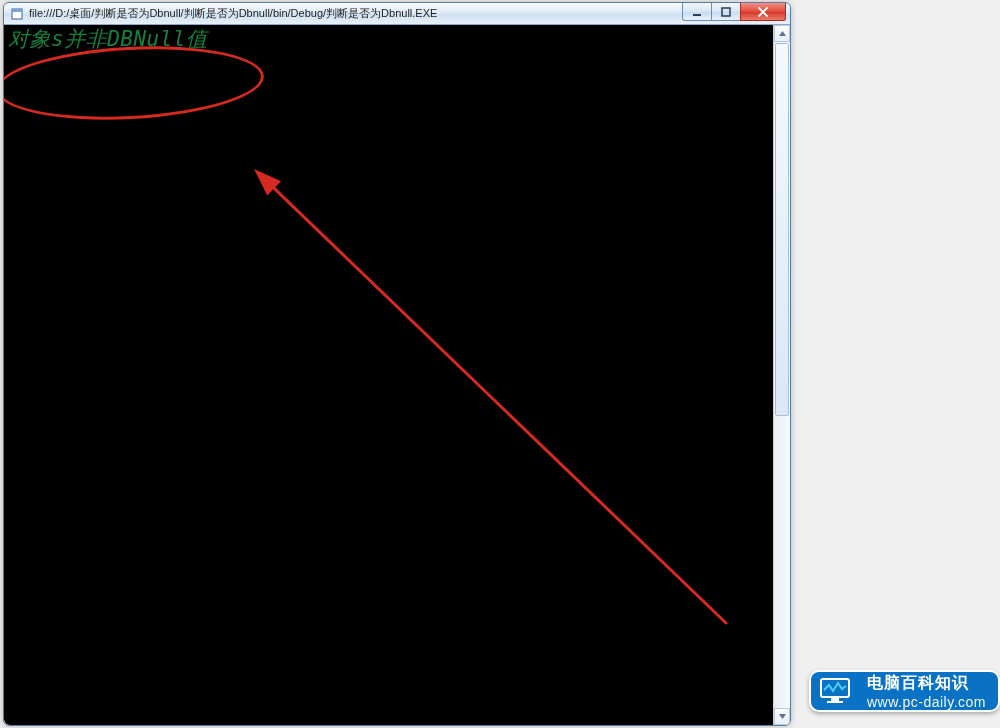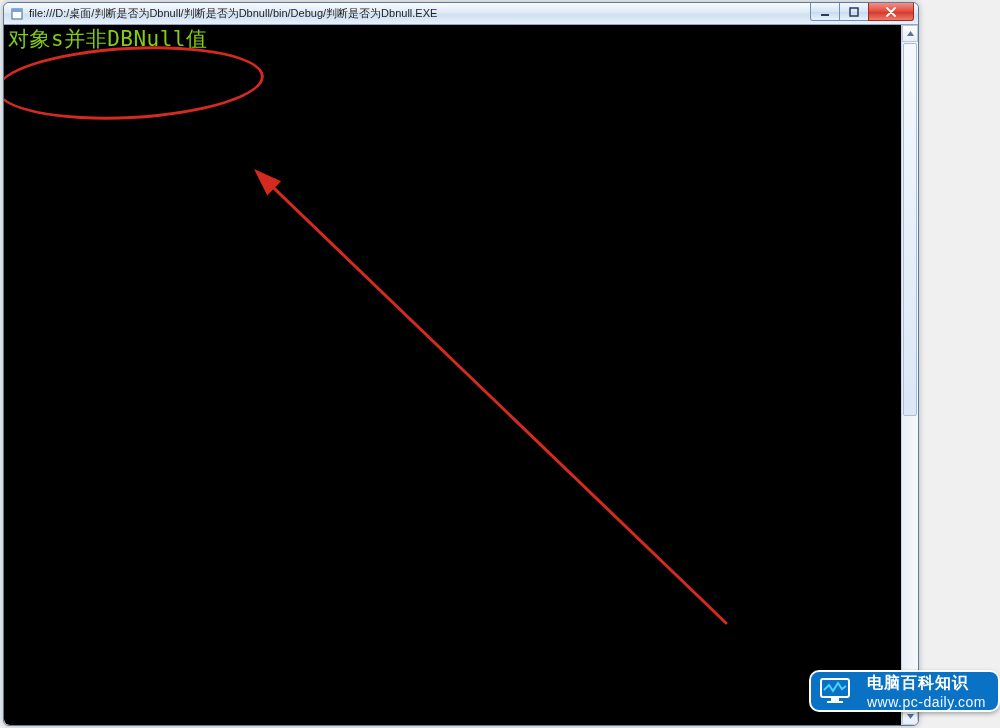--- a/index.html
+++ b/index.html
@@ -2,21 +2,21 @@
 <html><head>
 <meta charset="utf-8">
 <style>
   * { margin: 0; padding: 0; box-sizing: border-box; }
   html, body { width: 1000px; height: 728px; overflow: hidden; font-family: "Segoe UI", Tahoma, sans-serif; }
   body { background: #f0f0f0; position: relative; }
 
   .window {
     position: absolute;
     left: 3px; top: 2px;
-    width: 916px; height: 724px;
+    width: 788px; height: 724px;
     border: 1px solid #5a7ca0;
     border-radius: 6px;
     background: #fff;
     box-shadow: 0 0 6px rgba(0,0,0,.25);
     display: flex;
     flex-direction: column;
   }
 
   .titlebar {
     height: 22px;
@@ -79,21 +79,21 @@
   .console {
     flex: 1;
     background: #000;
     color: #e8e8e8;
     font-family: NSimSun, SimSun, "MS Gothic", monospace;
     font-size: 21px;
     line-height: 24px;
     padding: 2px 4px;
     position: relative;
   }
-  .console-line { color: #84cc16; letter-spacing: 0.5px; }
+  .console-line { color: #15803d; letter-spacing: 0.5px; font-style: italic; }
 
   .scrollbar {
     width: 17px;
     background: #eef2f7;
     border-left: 1px solid #c8d3e0;
     display: flex;
     flex-direction: column;
   }
   .sb-btn {
     height: 17px;

